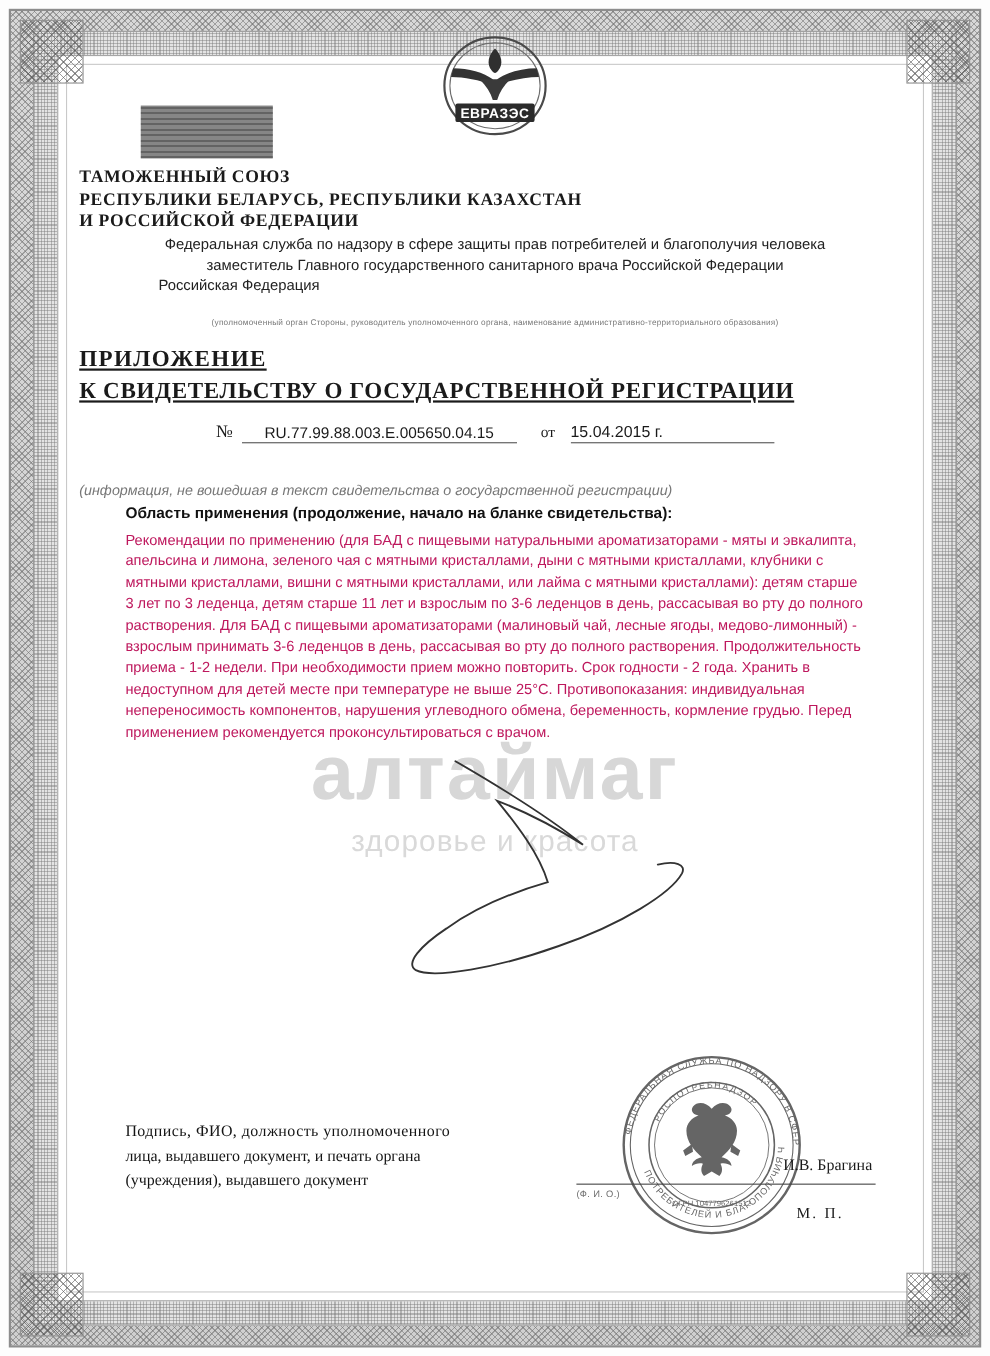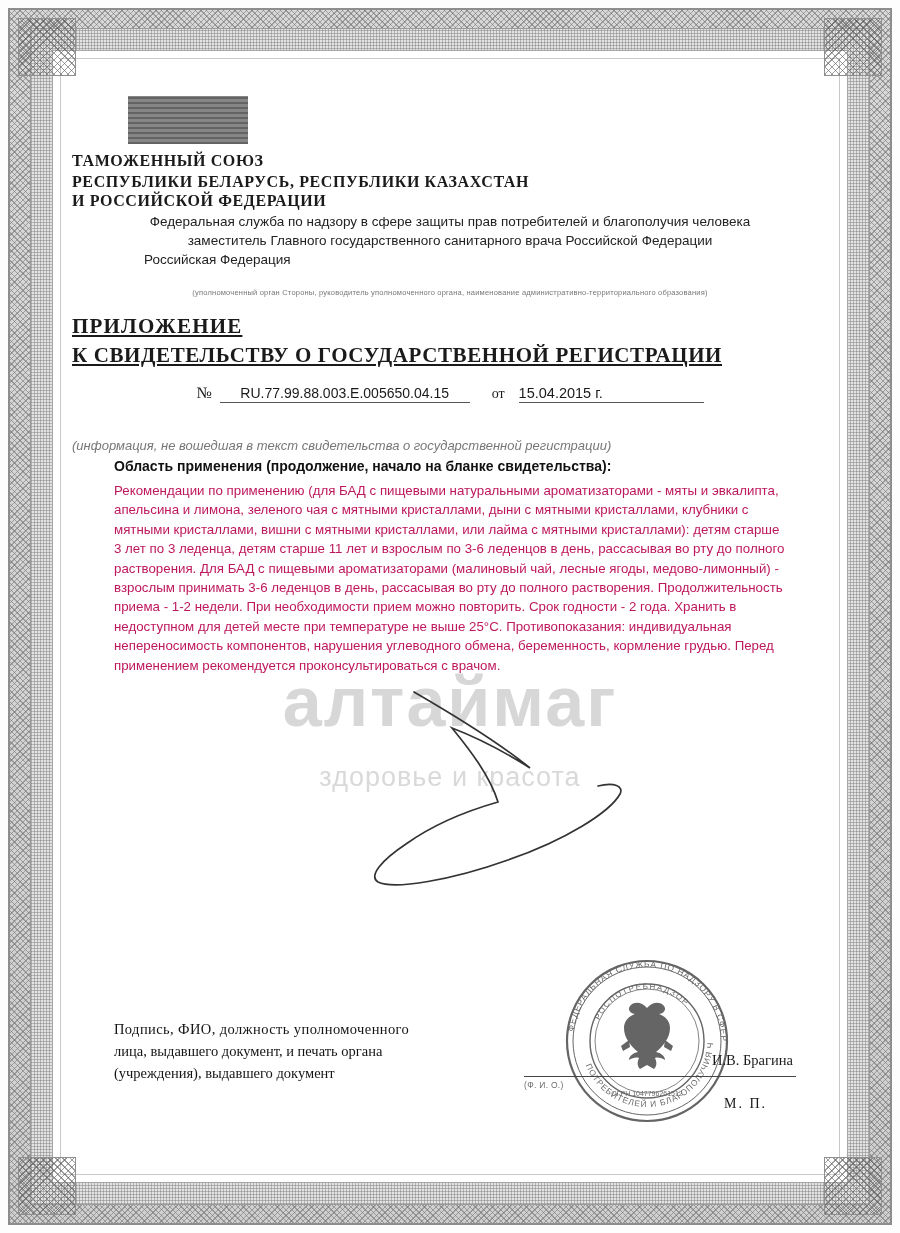--- a/index.html
+++ b/index.html
@@ -235,21 +235,21 @@
     font-weight: bold;
     color: #d7d7d7;
     letter-spacing: 2px;
     line-height: 72px;
   }
   .wm2 {
     font-family: "Liberation Sans", sans-serif;
     font-size: 27px;
     color: #d9d9d9;
     letter-spacing: 1px;
-    margin-top: 24px;
+    margin-top: 12px;
   }
   .signature-scribble {
     position: absolute;
     left: 230px;
     top: 618px;
     width: 360px;
     height: 210px;
     pointer-events: none;
   }
 
@@ -318,20 +318,32 @@
   <div class="frame-hairline"></div>
   <div class="corner c-tl"></div>
   <div class="corner c-tr"></div>
   <div class="corner c-bl"></div>
   <div class="corner c-br"></div>
 
   <div class="content">
 
     <div class="smudge"></div>
 
+    <div class="emblem">
+      <svg width="120" height="104" viewBox="0 0 120 104">
+        <ellipse cx="60" cy="50" rx="46" ry="44" fill="none" stroke="#4a4a4a" stroke-width="2"></ellipse>
+        <ellipse cx="60" cy="50" rx="41" ry="39" fill="none" stroke="#6e6e6e" stroke-width="1"></ellipse>
+        <path d="M60 16 C66 22 68 30 63 36 C61 39 59 39 57 36 C52 30 54 22 60 16 Z" fill="#2f2f2f"></path>
+        <path d="M22 34 C36 34 50 38 58 44 L58 49 C46 45 32 42 20 42 Z" fill="#333"></path>
+        <path d="M98 34 C84 34 70 38 62 44 L62 49 C74 45 88 42 100 42 Z" fill="#333"></path>
+        <path d="M46 44 C52 50 56 56 58 63 L62 63 C64 56 68 50 74 44 Z" fill="#3a3a3a"></path>
+        <rect x="24" y="66" width="72" height="17" rx="2" fill="#2b2b2b"></rect>
+        <text x="60" y="79" font-family="Liberation Sans, sans-serif" font-size="12.5" font-weight="bold" fill="#ffffff" text-anchor="middle" letter-spacing="0.5">ЕВРАЗЭС</text>
+      </svg>
+    </div>
 
     <div class="title-block">
       <div class="t-line1">ТАМОЖЕННЫЙ СОЮЗ</div>
       <div class="t-line2">РЕСПУБЛИКИ БЕЛАРУСЬ, РЕСПУБЛИКИ КАЗАХСТАН</div>
       <div class="t-line3">И РОССИЙСКОЙ ФЕДЕРАЦИИ</div>
     </div>
 
     <div class="org-block">
       <div>Федеральная служба по надзору в сфере защиты прав потребителей и благополучия человека</div>
       <div>заместитель Главного государственного санитарного врача Российской Федерации</div>

